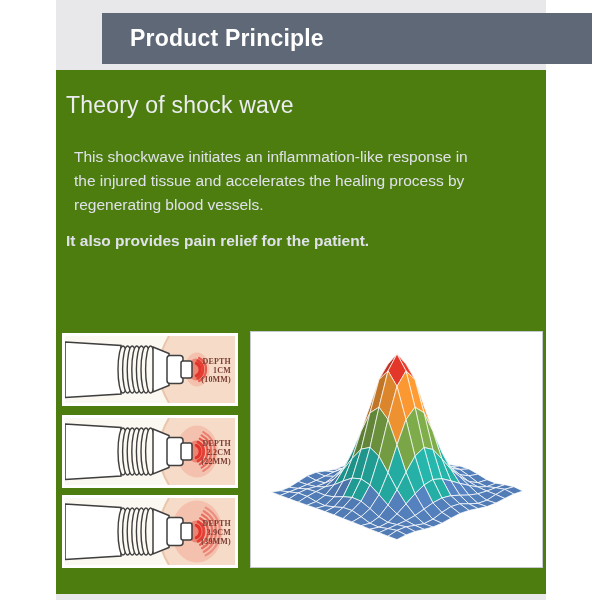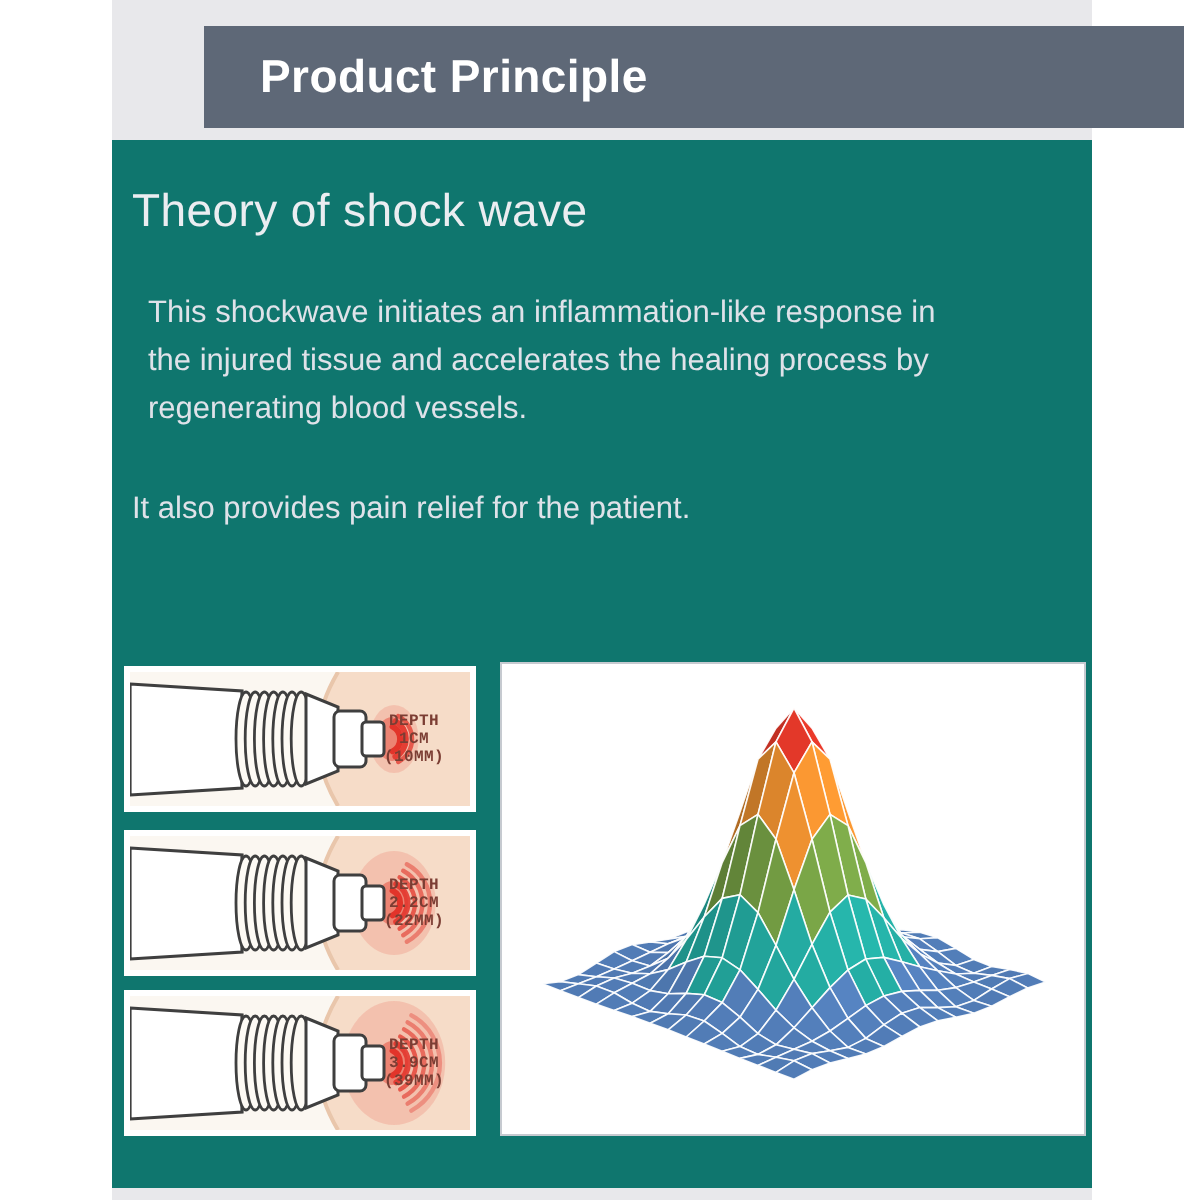--- a/index.html
+++ b/index.html
@@ -2,34 +2,34 @@
 <html><head>
 <meta charset="utf-8">
 <style>
   html,body{margin:0;padding:0;background:#ffffff;}
   .stage{position:relative;width:600px;height:600px;background:#ffffff;overflow:hidden;
          font-family:"Liberation Sans", sans-serif;}
   .gray-col{position:absolute;left:56px;top:0;width:490px;height:600px;background:#e8e8eb;}
   .title-bar{position:absolute;left:56px;top:13px;width:490px;height:51px;background:#5e6877;
              display:flex;align-items:center;box-sizing:border-box;padding-left:28px;margin-left:46px;}
   .title-bar h1{margin:0;font-size:23px;font-weight:bold;color:#ffffff;letter-spacing:.2px;}
-  .content-panel{position:absolute;left:56px;top:70px;width:490px;height:524px;background:#0f766e;}
+  .content-panel{position:absolute;left:56px;top:70px;width:490px;height:524px;background:#4d7c0f;}
   .content-panel h2{margin:20px 10px 0 10px;font-size:23px;font-weight:400;color:#ebedf1;
                     letter-spacing:.2px;line-height:30px;}
   .content-panel p{margin:0 10px;font-size:15.5px;line-height:24px;color:#dfe2e9;white-space:pre-line;}
   .content-panel p.p1{margin-top:9px;}
   .content-panel p.p2{margin-top:25px;margin-left:18px;}
-  .content-panel p.p3{margin-top:26px;}
+  .content-panel p.p3{margin-top:12px;font-weight:bold;}
   .figures{position:absolute;left:6px;top:261px;width:482px;height:237px;}
   .depth-figure{position:absolute;left:0;top:0;width:176px;height:237px;}
   .depth-panel{position:absolute;left:0;width:176px;height:73px;background:#fbf7f1;
                border:3px solid #ffffff;box-sizing:border-box;overflow:hidden;}
   .depth-panel svg{position:absolute;left:0;top:0;width:170px;height:67px;display:block;}
   .depth-label{position:absolute;right:4px;top:50%;transform:translateY(-50%);width:48px;
-               text-align:center;font-family:Liberation Mono, monospace;font-weight:bold;
+               text-align:right;font-family:Liberation Serif, serif;font-weight:bold;
                font-size:8px;line-height:9px;color:#7b3d33;letter-spacing:.2px;}
   .surface-figure{position:absolute;left:188px;top:0;width:293px;height:237px;background:#ffffff;
                   border:1px solid #c6cad0;box-sizing:border-box;}
   .surface-figure svg{position:absolute;left:0;top:0;width:291px;height:235px;display:block;}
 </style>
 </head>
 <body>
 
 <div class="stage">
   <div class="gray-col"></div>

